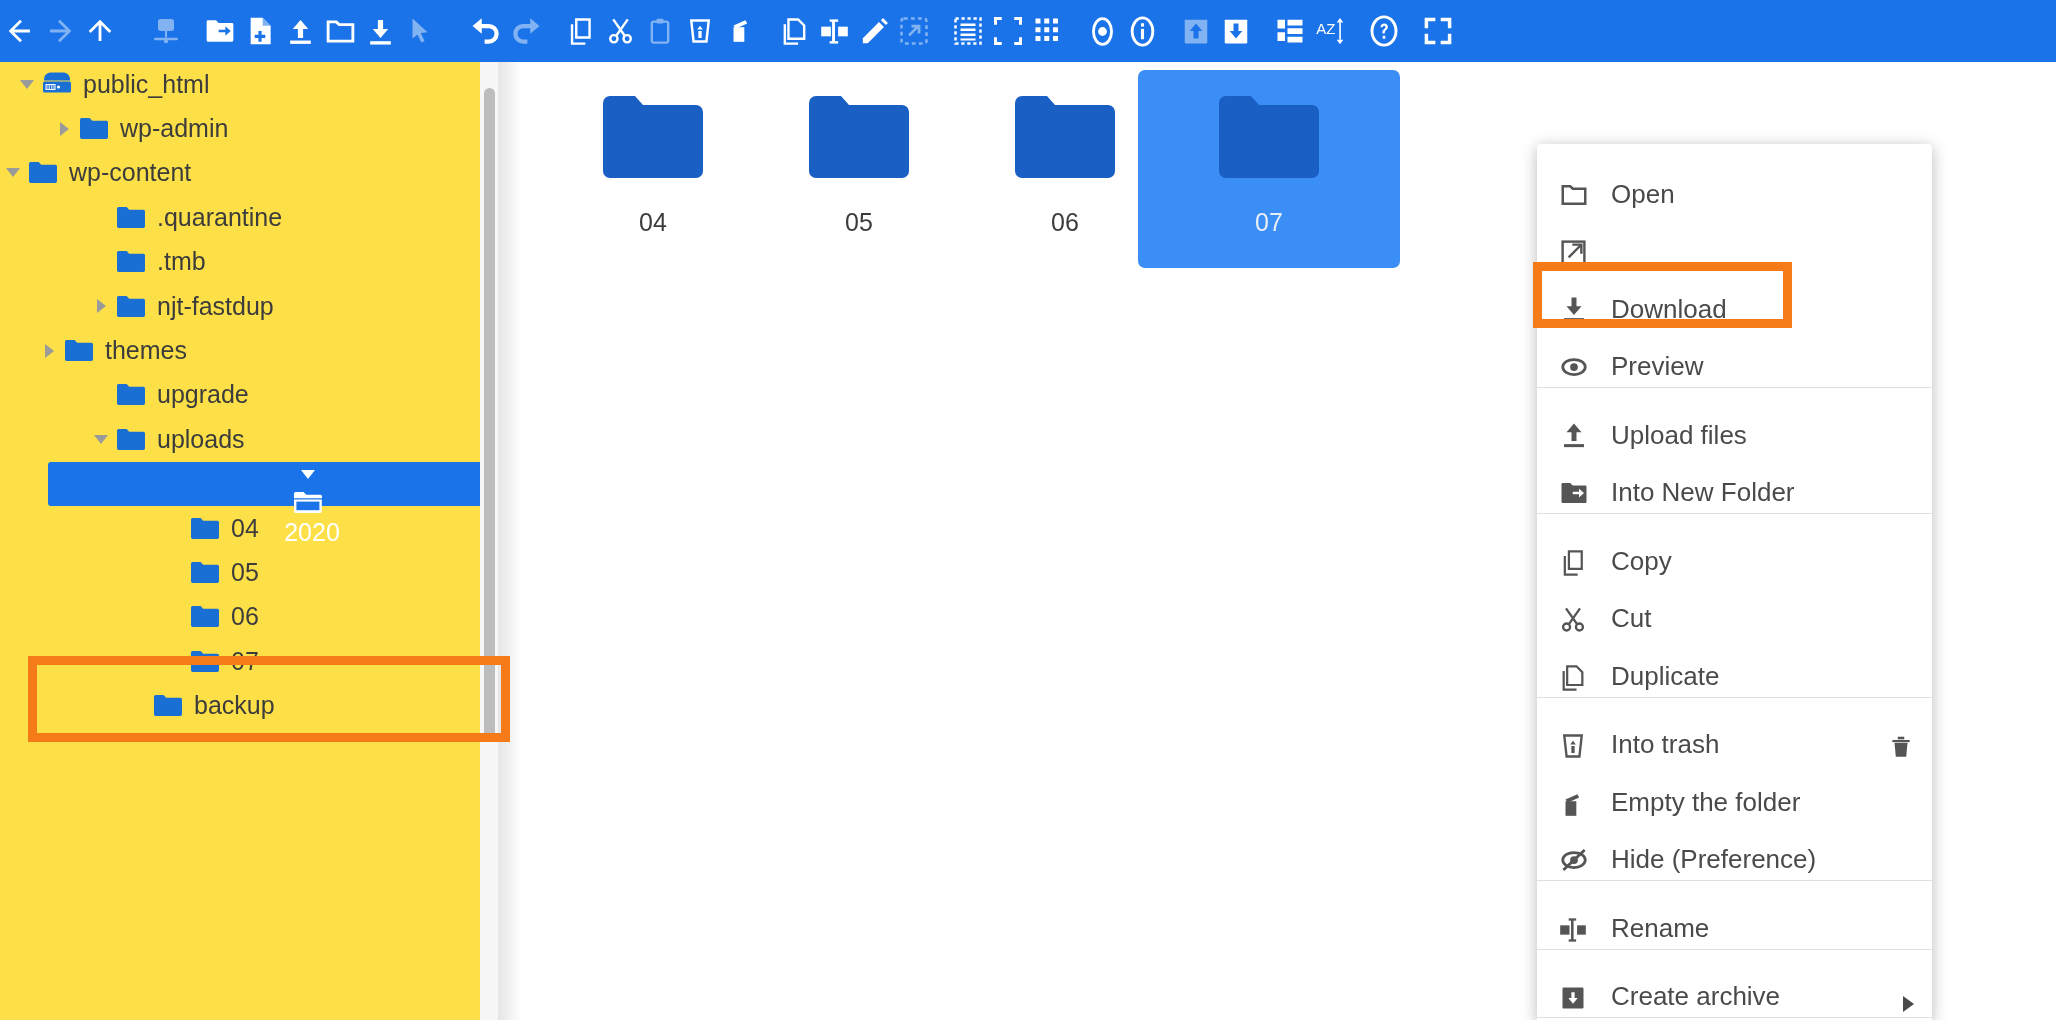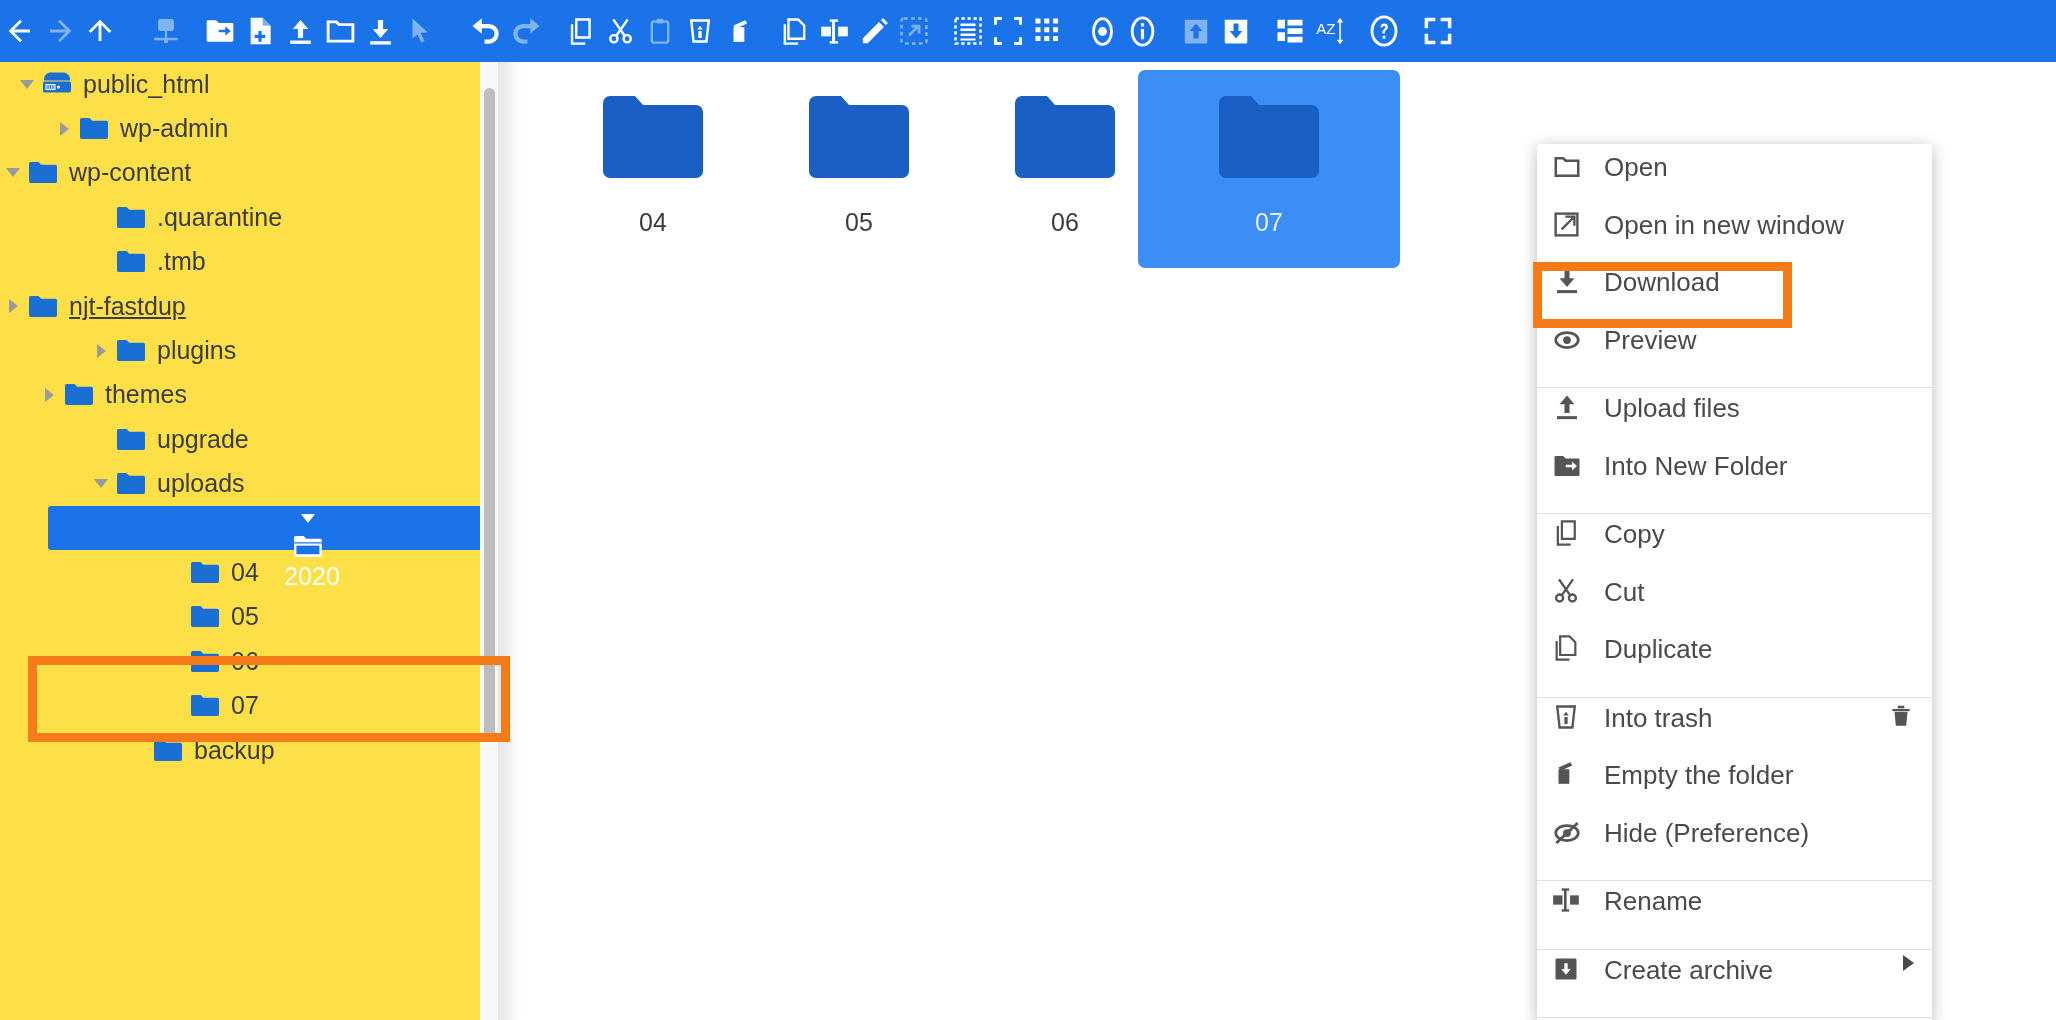--- a/index.html
+++ b/index.html
@@ -115,22 +115,22 @@
     position: absolute;
     left: 1537px; top: 144px; width: 395px;
     background: #ffffff;
     border-radius: 4px;
     box-shadow: 0 3px 16px rgba(0,0,0,0.28);
     padding: 8px 0 0 0;
     z-index: 40;
   }
   .mi {
     height: 57.5px;
-    display: flex; align-items: flex-start;
-    padding: 0 18px 0 15px;
+    display: flex; align-items: flex-end;
+    padding: 0 18px 0 22px;
     font-size: 26px; color: #4a4a4a;
     white-space: nowrap;
   }
   .mi-ic { width: 40px; flex: 0 0 auto; display:flex; align-items:center; }
   .mi-ic svg { display:block; }
   .mi-label { margin-left: 12px; flex: 1 1 auto; }
   .mi-right { flex: 0 0 auto; display: flex; align-items: center; }
   .sep { height: 1px; background: #e0e0e0; margin: 5px 0; }
   .caret-r { width: 0; height: 0; border-left: 11px solid #4a4a4a;
              border-top: 8px solid transparent; border-bottom: 8px solid transparent; }
@@ -438,41 +438,30 @@
         <span class="arrow none">
           <i></i>
         </span>
         <span class="ic">
           <svg width="30" height="25" viewBox="0 0 30 25">
             <path d="M1 3.5a1.6 1.6 0 011.6-1.6h8l2.6 2.8h14.2a1.6 1.6 0 011.6 1.6v15a1.6 1.6 0 01-1.6 1.6H2.6A1.6 1.6 0 011 21.3z" fill="#1a6fd4"></path>
           </svg>
         </span>
         <span class="tlabel">.tmb</span>
       </div>
-      <div class="tree-row" style=" text-decoration: underline;">
-        <span class="arrow closed">
-          <i></i>
-        </span>
-        <span class="ic">
-          <svg width="30" height="25" viewBox="0 0 30 25">
-            <path d="M1 3.5a1.6 1.6 0 011.6-1.6h8l2.6 2.8h14.2a1.6 1.6 0 011.6 1.6v15a1.6 1.6 0 01-1.6 1.6H2.6A1.6 1.6 0 011 21.3z" fill="#1a6fd4"></path>
-          </svg>
-        </span>
-        <span class="tlabel">njt-fastdup</span>
-      </div>
       <div class="tree-row" style="padding-left: 88px;">
         <span class="arrow closed">
           <i></i>
         </span>
         <span class="ic">
           <svg width="30" height="25" viewBox="0 0 30 25">
             <path d="M1 3.5a1.6 1.6 0 011.6-1.6h8l2.6 2.8h14.2a1.6 1.6 0 011.6 1.6v15a1.6 1.6 0 01-1.6 1.6H2.6A1.6 1.6 0 011 21.3z" fill="#1a6fd4"></path>
           </svg>
         </span>
-        <span class="tlabel">plugins</span>
+        <span class="tlabel">njt-fastdup</span>
       </div>
       <div class="tree-row" style="padding-left: 36px;">
         <span class="arrow closed">
           <i></i>
         </span>
         <span class="ic">
           <svg width="30" height="25" viewBox="0 0 30 25">
             <path d="M1 3.5a1.6 1.6 0 011.6-1.6h8l2.6 2.8h14.2a1.6 1.6 0 011.6 1.6v15a1.6 1.6 0 01-1.6 1.6H2.6A1.6 1.6 0 011 21.3z" fill="#1a6fd4"></path>
           </svg>
         </span>
@@ -609,21 +598,20 @@
         </span>
         <span class="mi-label">Open</span>
       </div>
       <div class="mi">
         <span class="mi-ic">
           <svg width="29" height="29" viewBox="0 0 24 24" fill="none">
             <rect x="3" y="3" width="18" height="18" fill="none" stroke="#555" stroke-width="2"></rect>
             <path d="M8 16L18 6M11 5.5h7.5V13" fill="none" stroke="#555" stroke-width="2"></path>
           </svg>
         </span>
-        <span class="mi-label">Open in new window</span>
       </div>
       <div class="mi">
         <span class="mi-ic">
           <svg width="30" height="30" viewBox="0 0 24 24" fill="#555">
             <path d="M10 2h4v7h4l-6 7-6-7h4z" fill="#555"></path>
             <rect x="4" y="18.5" width="16" height="2.4" fill="#555"></rect>
           </svg>
         </span>
         <span class="mi-label">Download</span>
       </div>

